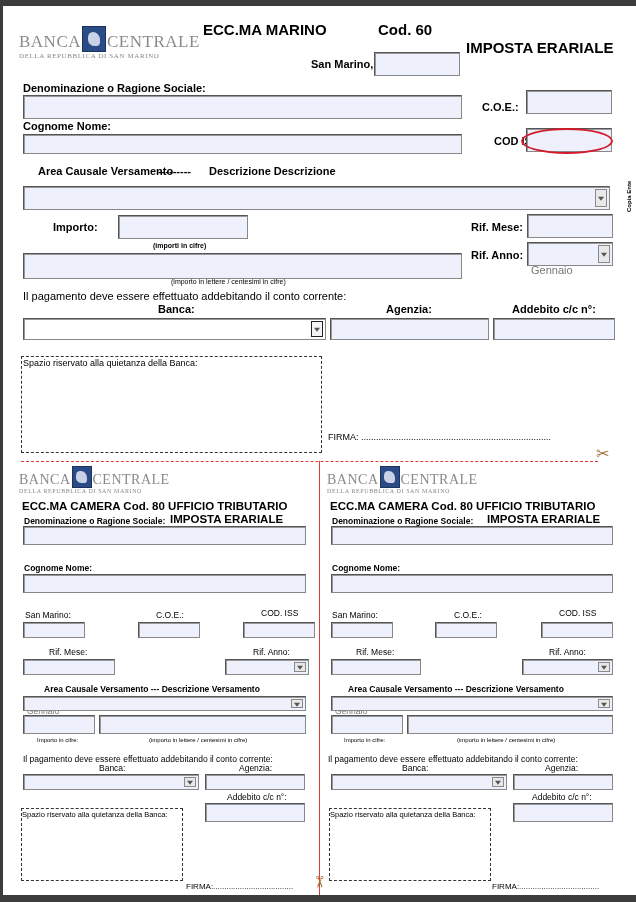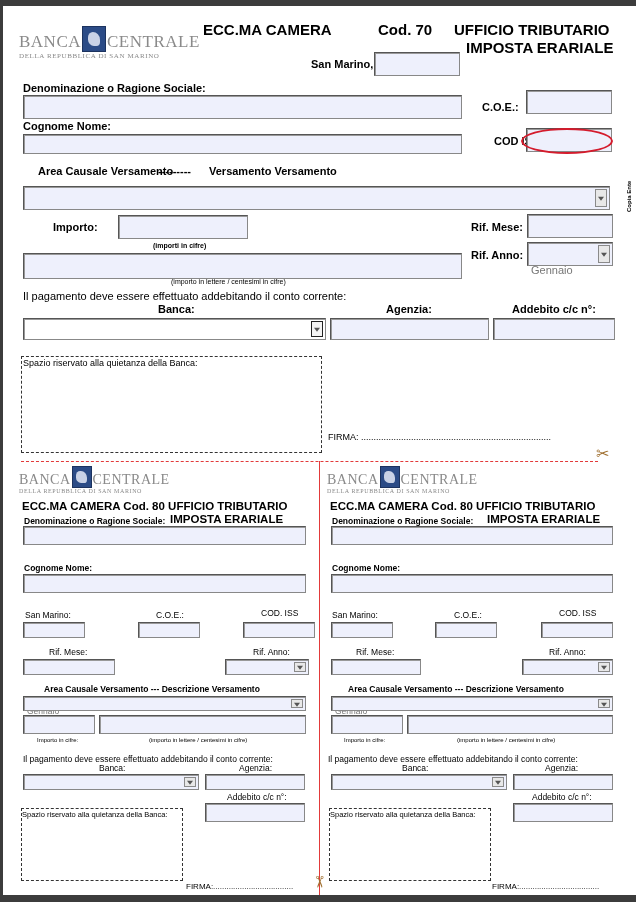--- a/index.html
+++ b/index.html
@@ -30,41 +30,40 @@
 
 <div class="page">
 
   <div class="logo" style="left:16px;top:20px;">
     <div class="row1" style="font-size:17px;">
       <span>BANCA</span><span class="emblem" style="width:22px;height:24px;margin:0 1px;"></span><span>CENTRALE</span>
     </div>
     <div class="row2" style="font-size:7px;">DELLA REPUBBLICA DI SAN MARINO</div>
   </div>
 
-  <div class="lbl" style="left:200px;top:15px;font-size:15px;">ECC.MA CAMERA</div>
-  <div class="lbl" style="left:375px;top:15px;font-size:15px;">Cod. 70</div>
-  <div class="lbl" style="left:451px;top:15px;font-size:15px;">UFFICIO TRIBUTARIO</div>
+  <div class="lbl" style="left:200px;top:15px;font-size:15px;">ECC.MA MARINO</div>
+  <div class="lbl" style="left:375px;top:15px;font-size:15px;">Cod. 60</div>
   <div class="lbl" style="left:463px;top:33px;font-size:15px;">IMPOSTA ERARIALE</div>
   <div class="lbl" style="left:308px;top:52px;">San Marino,</div>
   <div class="fld" style="left:371px;top:46px;width:86px;height:24px;"></div>
 
   <div class="lbl" style="left:20px;top:76px;">Denominazione o Ragione Sociale:</div>
   <div class="fld" style="left:20px;top:89px;width:439px;height:24px;"></div>
   <div class="lbl" style="left:479px;top:95px;">C.O.E.:</div>
   <div class="fld" style="left:523px;top:84px;width:86px;height:24px;"></div>
 
   <div class="lbl" style="left:20px;top:114px;">Cognome Nome:</div>
   <div class="fld" style="left:20px;top:128px;width:439px;height:20px;"></div>
   <div class="lbl" style="left:471px;top:129px;margin-left:20px;">COD ISS:</div>
   <div class="fld" style="left:523px;top:122px;width:86px;height:24px;"></div>
   <div class="oval" style="left:518px;top:122px;width:92px;height:26px;"></div>
 
   <div class="lbl" style="left:19px;top:159px;margin-left:16px;">Area Causale Versamento</div>
   <div class="lbl" style="left:155px;top:159px;">---------</div>
-  <div class="lbl" style="left:206px;top:159px;">Versamento Versamento</div>
+  <div class="lbl" style="left:206px;top:159px;">Descrizione Descrizione</div>
   <div class="fld" style="left:20px;top:180px;width:587px;height:24px;">
       <span class="dd"></span>
     </div>
   <div class="rot" style="left:623px;top:206px;">Copia Ente</div>
 
   <div class="lbl" style="left:50px;top:215px;">Importo:</div>
   <div class="fld" style="left:115px;top:209px;width:130px;height:24px;"></div>
   <div class="lbl tiny" style="left:150px;top:236px;">(importi in cifre)</div>
   <div class="fld" style="left:20px;top:247px;width:439px;height:26px;"></div>
   <div class="lbl n tiny" style="left:168px;top:272px;">(importo in lettere / centesimi in cifre)</div>

